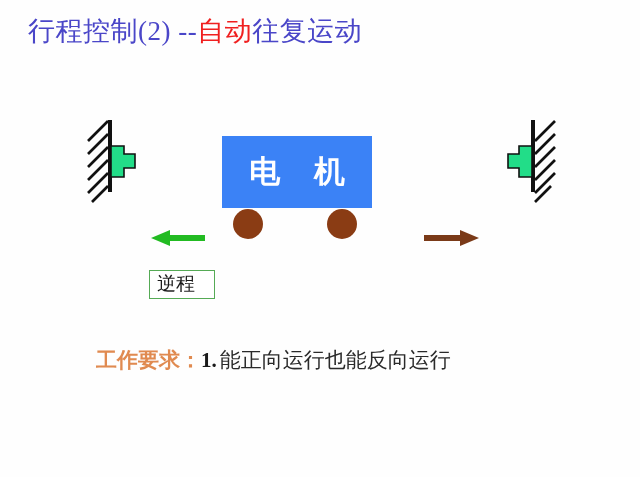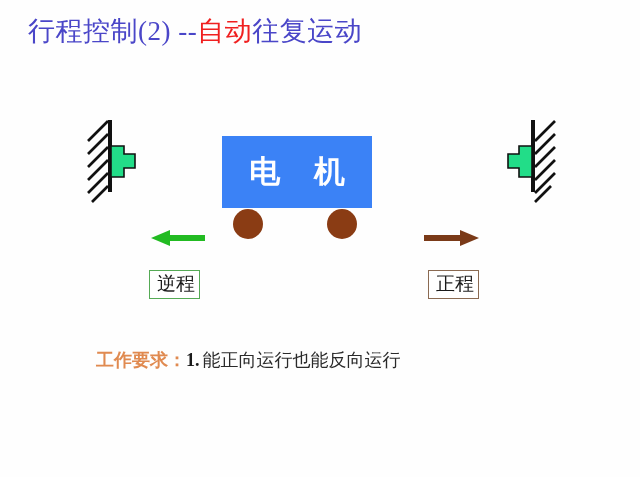--- a/index.html
+++ b/index.html
@@ -64,21 +64,21 @@
     font-weight: bold;
     letter-spacing: 13px;
     text-indent: 13px;
     font-family: "Liberation Serif", "DejaVu Serif", serif;
     white-space: nowrap;
   }
 
   
   .dir-box {
     position: absolute;
-    padding: 2px 4px 3px 7px;
+    padding: 2px 19px 3px 7px;
     font-size: 19px;
     line-height: 22px;
     color: #1a1a1a;
     background: #ffffff;
     white-space: nowrap;
     font-family: "Liberation Serif", "DejaVu Serif", serif;
   }
   #reverse-label-box {
     left: 149px;
     top: 270px;
@@ -88,21 +88,21 @@
     left: 428px;
     top: 270px;
     border: 1px solid #8a6a52;
   }
 
   
   #requirements {
     position: absolute;
     left: 96px;
     top: 344px;
-    font-size: 18px;
+    font-size: 21px;
     line-height: 32px;
     white-space: nowrap;
   }
   #requirements-heading {
     color: #e08a50;
     font-weight: bold;
     font-family: "Liberation Serif", "DejaVu Serif", serif;
   }
   .req-row {
     display: block;
@@ -178,21 +178,20 @@
     </g>
 
   </svg>
 
   <div id="motor-body">
     <span id="motor-label">电 机</span>
   </div>
 
   <div id="reverse-label-box" class="dir-box">逆程</div>
 
-  <div id="forward-label-box" class="dir-box">正程</div>
 
 </div>
 
 <div id="requirements">
   <div class="req-row" id="req-line-1">
     <span id="requirements-heading">工作要求：</span><span class="req-num">1.</span><span class="req-text">能正向运行也能反向运行</span>
   </div>
 </div>
 
 </body></html>

